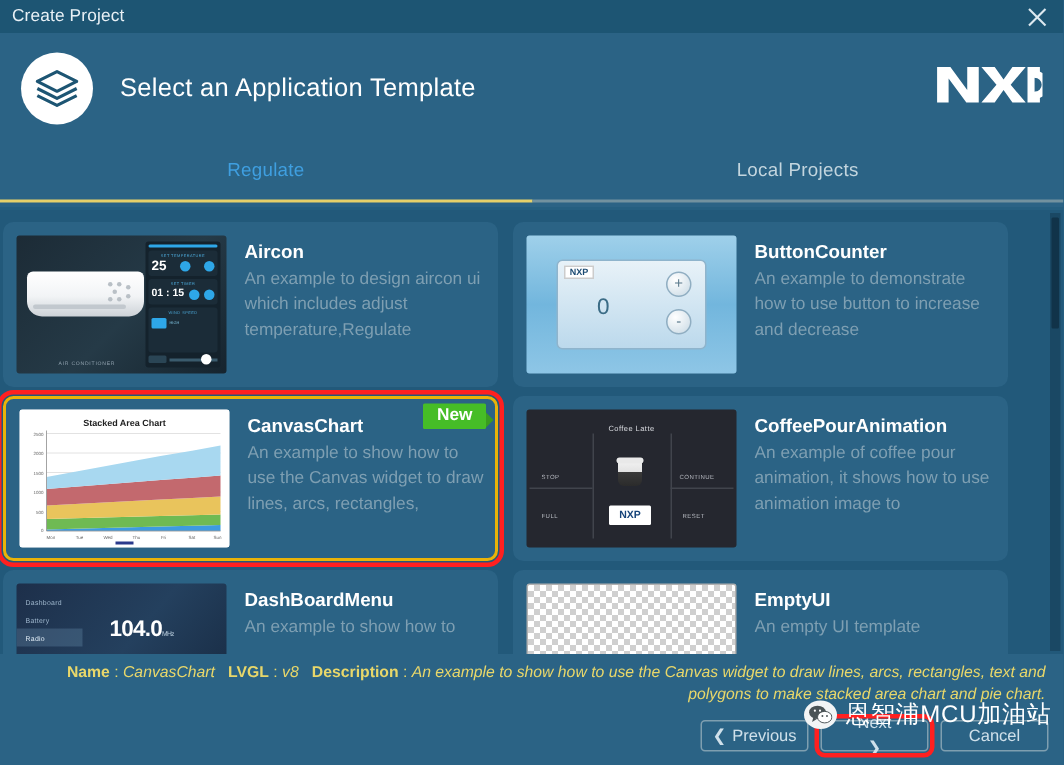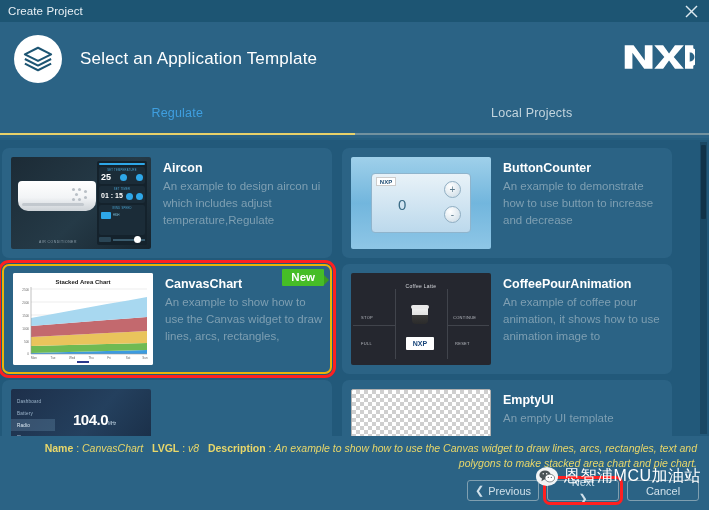--- a/index.html
+++ b/index.html
@@ -479,20 +479,24 @@
             <div class="db-item">Dashboard</div>
             <div class="db-item">Battery</div>
             <div class="db-item act">Radio</div>
             <div class="db-item">Phone</div>
           </div>
           <div class="db-freq">
             <span>104.0</span><span class="db-mhz">MHz</span>
           </div>
 
         </div>
+        <div class="card-text">
+          <div class="card-title">DashBoardMenu</div>
+          <div class="card-desc">An example to show how to</div>
+        </div>
       </div>
 
       <div class="card">
         <div class="thumb th-empty"></div>
         <div class="card-text">
           <div class="card-title">EmptyUI</div>
           <div class="card-desc">An empty UI template</div>
         </div>
       </div>
 

